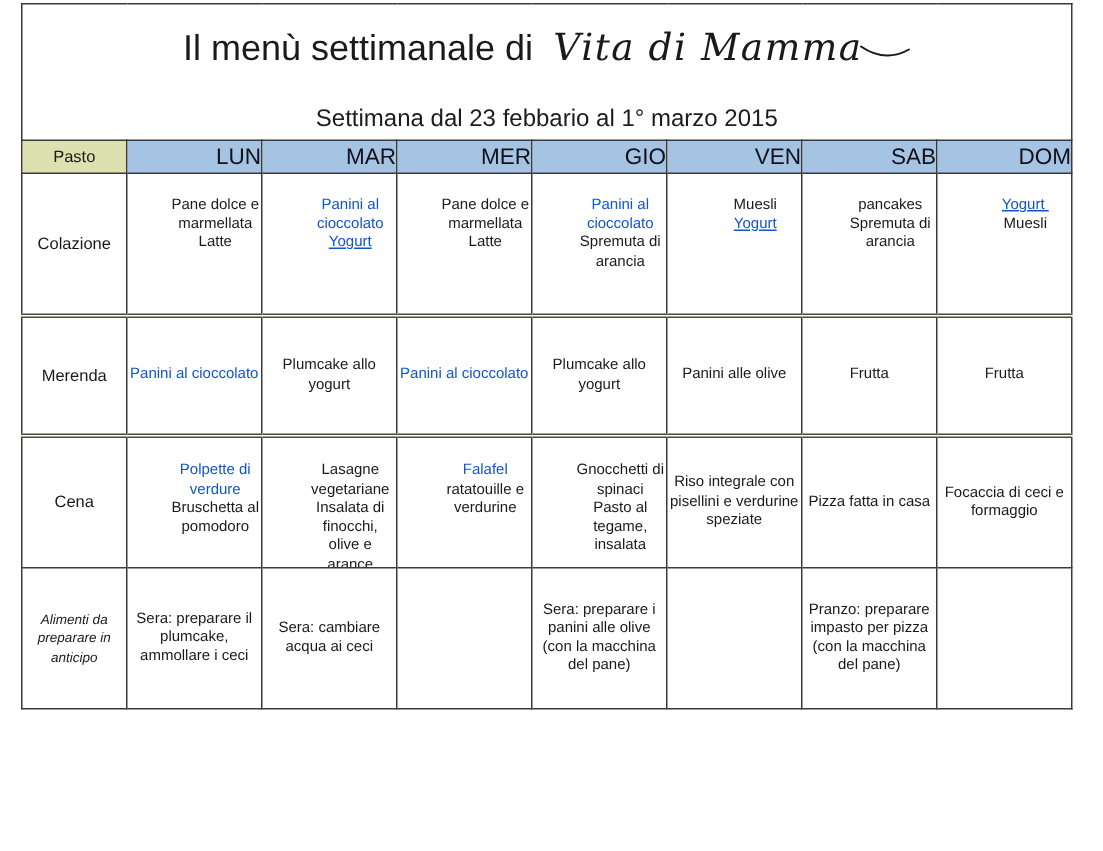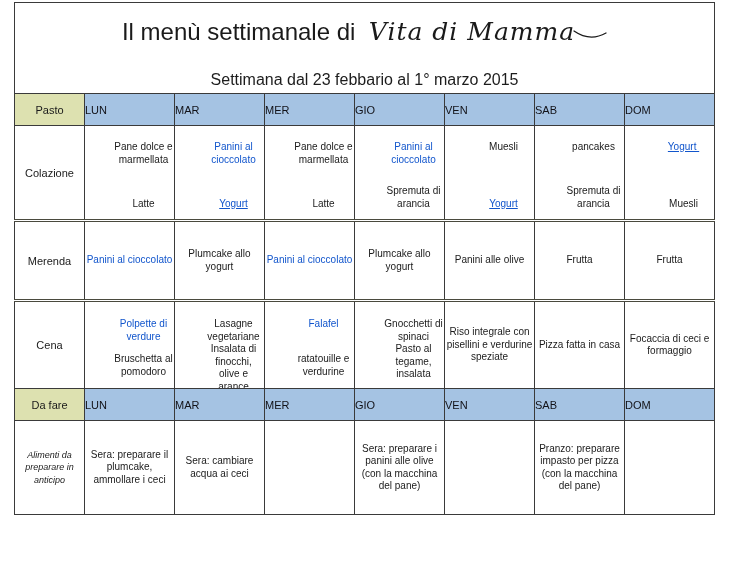--- a/index.html
+++ b/index.html
@@ -12,38 +12,38 @@
   tr.title-row{height:90px;}
   .title-wrap{height:90px;box-sizing:border-box;display:flex;flex-direction:column;
               align-items:center;justify-content:space-between;padding:14px 0 4px;text-align:center;}
   .doc-title{white-space:nowrap;}
   .t-prefix{font-size:24px;letter-spacing:0px;}
   .t-brand{font-family:"DejaVu Serif",serif;font-style:italic;font-size:25px;
            margin-left:9px;letter-spacing:1px;}
   .swash{margin-left:-2px;vertical-align:baseline;}
   .doc-subtitle{font-size:16px;color:#1c1c1c;}
   
-  tr.head-row{height:32px;}
+  tr.head-row{height:22px;}
   .label-head{background:var(--label-header-bg,#dde1b0);font-size:11px;text-align:center;}
-  .day-head{background:var(--day-header-bg,#a5c3e3);font-size:11px;text-align:left;color:#121218;}
+  .day-head{background:var(--day-header-bg,#a5c3e3);font-size:15px;text-align:right;color:#121218;}
   
   tr[data-name="meal-row-colazione"]{height:95px;}
   tr[data-name="meal-row-colazione"] .cell-inner{height:93px;}
   tr[data-name="meal-row-merenda"]{height:80px;}
   tr[data-name="meal-row-merenda"] .cell-inner{height:76px;}
   tr[data-name="meal-row-cena"]{height:88px;}
   tr[data-name="meal-row-cena"] .cell-inner{height:84px;}
   tr.sep td{border-top:3px double var(--separator,#4a4a3e);}
   .row-label{font-weight:normal;font-size:11px;text-align:center;}
   .todo-label{font-weight:normal;font-style:italic;font-size:9px;line-height:1.35;}
   tr.todo-row{height:94px;margin-top:10px;}
   tr.todo-row .cell-inner{height:83px;}
   .cell-inner{box-sizing:border-box;display:flex;flex-direction:column;align-items:center;
               text-align:center;font-size:10px;line-height:1.25;}
-  .cell-inner.split{justify-content:space-between;padding:15px 1px 9px;margin-left:28px;}
+  .cell-inner.split{padding:15px 1px 9px;margin-left:28px;}
   .cell-inner.single{justify-content:center;padding:2px 1px;}
   .item{display:block;}
   .link{color:var(--link,#1155cc);}
   .u{text-decoration:underline;}
 </style>
 </head>
 <body>
 
 <div class="page" data-name="weekly-menu-page">
   <table class="menu" data-name="menu-table">
@@ -203,30 +203,20 @@
             </div>
           </td>
           <td data-name="menu-cell-cena-dom">
             <div class="cell-inner single">
               <span class="item" data-name="menu-item">Focaccia di ceci e formaggio</span>
             </div>
           </td>
         </tr>
       </tbody>
     <tbody>
-      <tr class="head-row" data-name="todo-header-row">
-        <td class="label-head" data-name="todo-header-cell">Da fare</td>
-      <td class="day-head" data-name="day-header-lun">LUN</td>
-          <td class="day-head" data-name="day-header-mar">MAR</td>
-          <td class="day-head" data-name="day-header-mer">MER</td>
-          <td class="day-head" data-name="day-header-gio">GIO</td>
-          <td class="day-head" data-name="day-header-ven">VEN</td>
-          <td class="day-head" data-name="day-header-sab">SAB</td>
-          <td class="day-head" data-name="day-header-dom">DOM</td>
-        </tr>
       <tr class="todo-row" data-name="todo-row" id="todo-row">
         <td class="row-label todo-label" data-name="row-label-alimenti-da-preparare">Alimenti da preparare in anticipo</td>
       <td data-name="todo-cell-lun">
             <div class="cell-inner single">
               <span class="item" data-name="todo-item">Sera: preparare il plumcake, ammollare i ceci</span>
             </div>
           </td>
           <td data-name="todo-cell-mar">
             <div class="cell-inner single">
               <span class="item" data-name="todo-item">Sera: cambiare acqua ai ceci</span>

